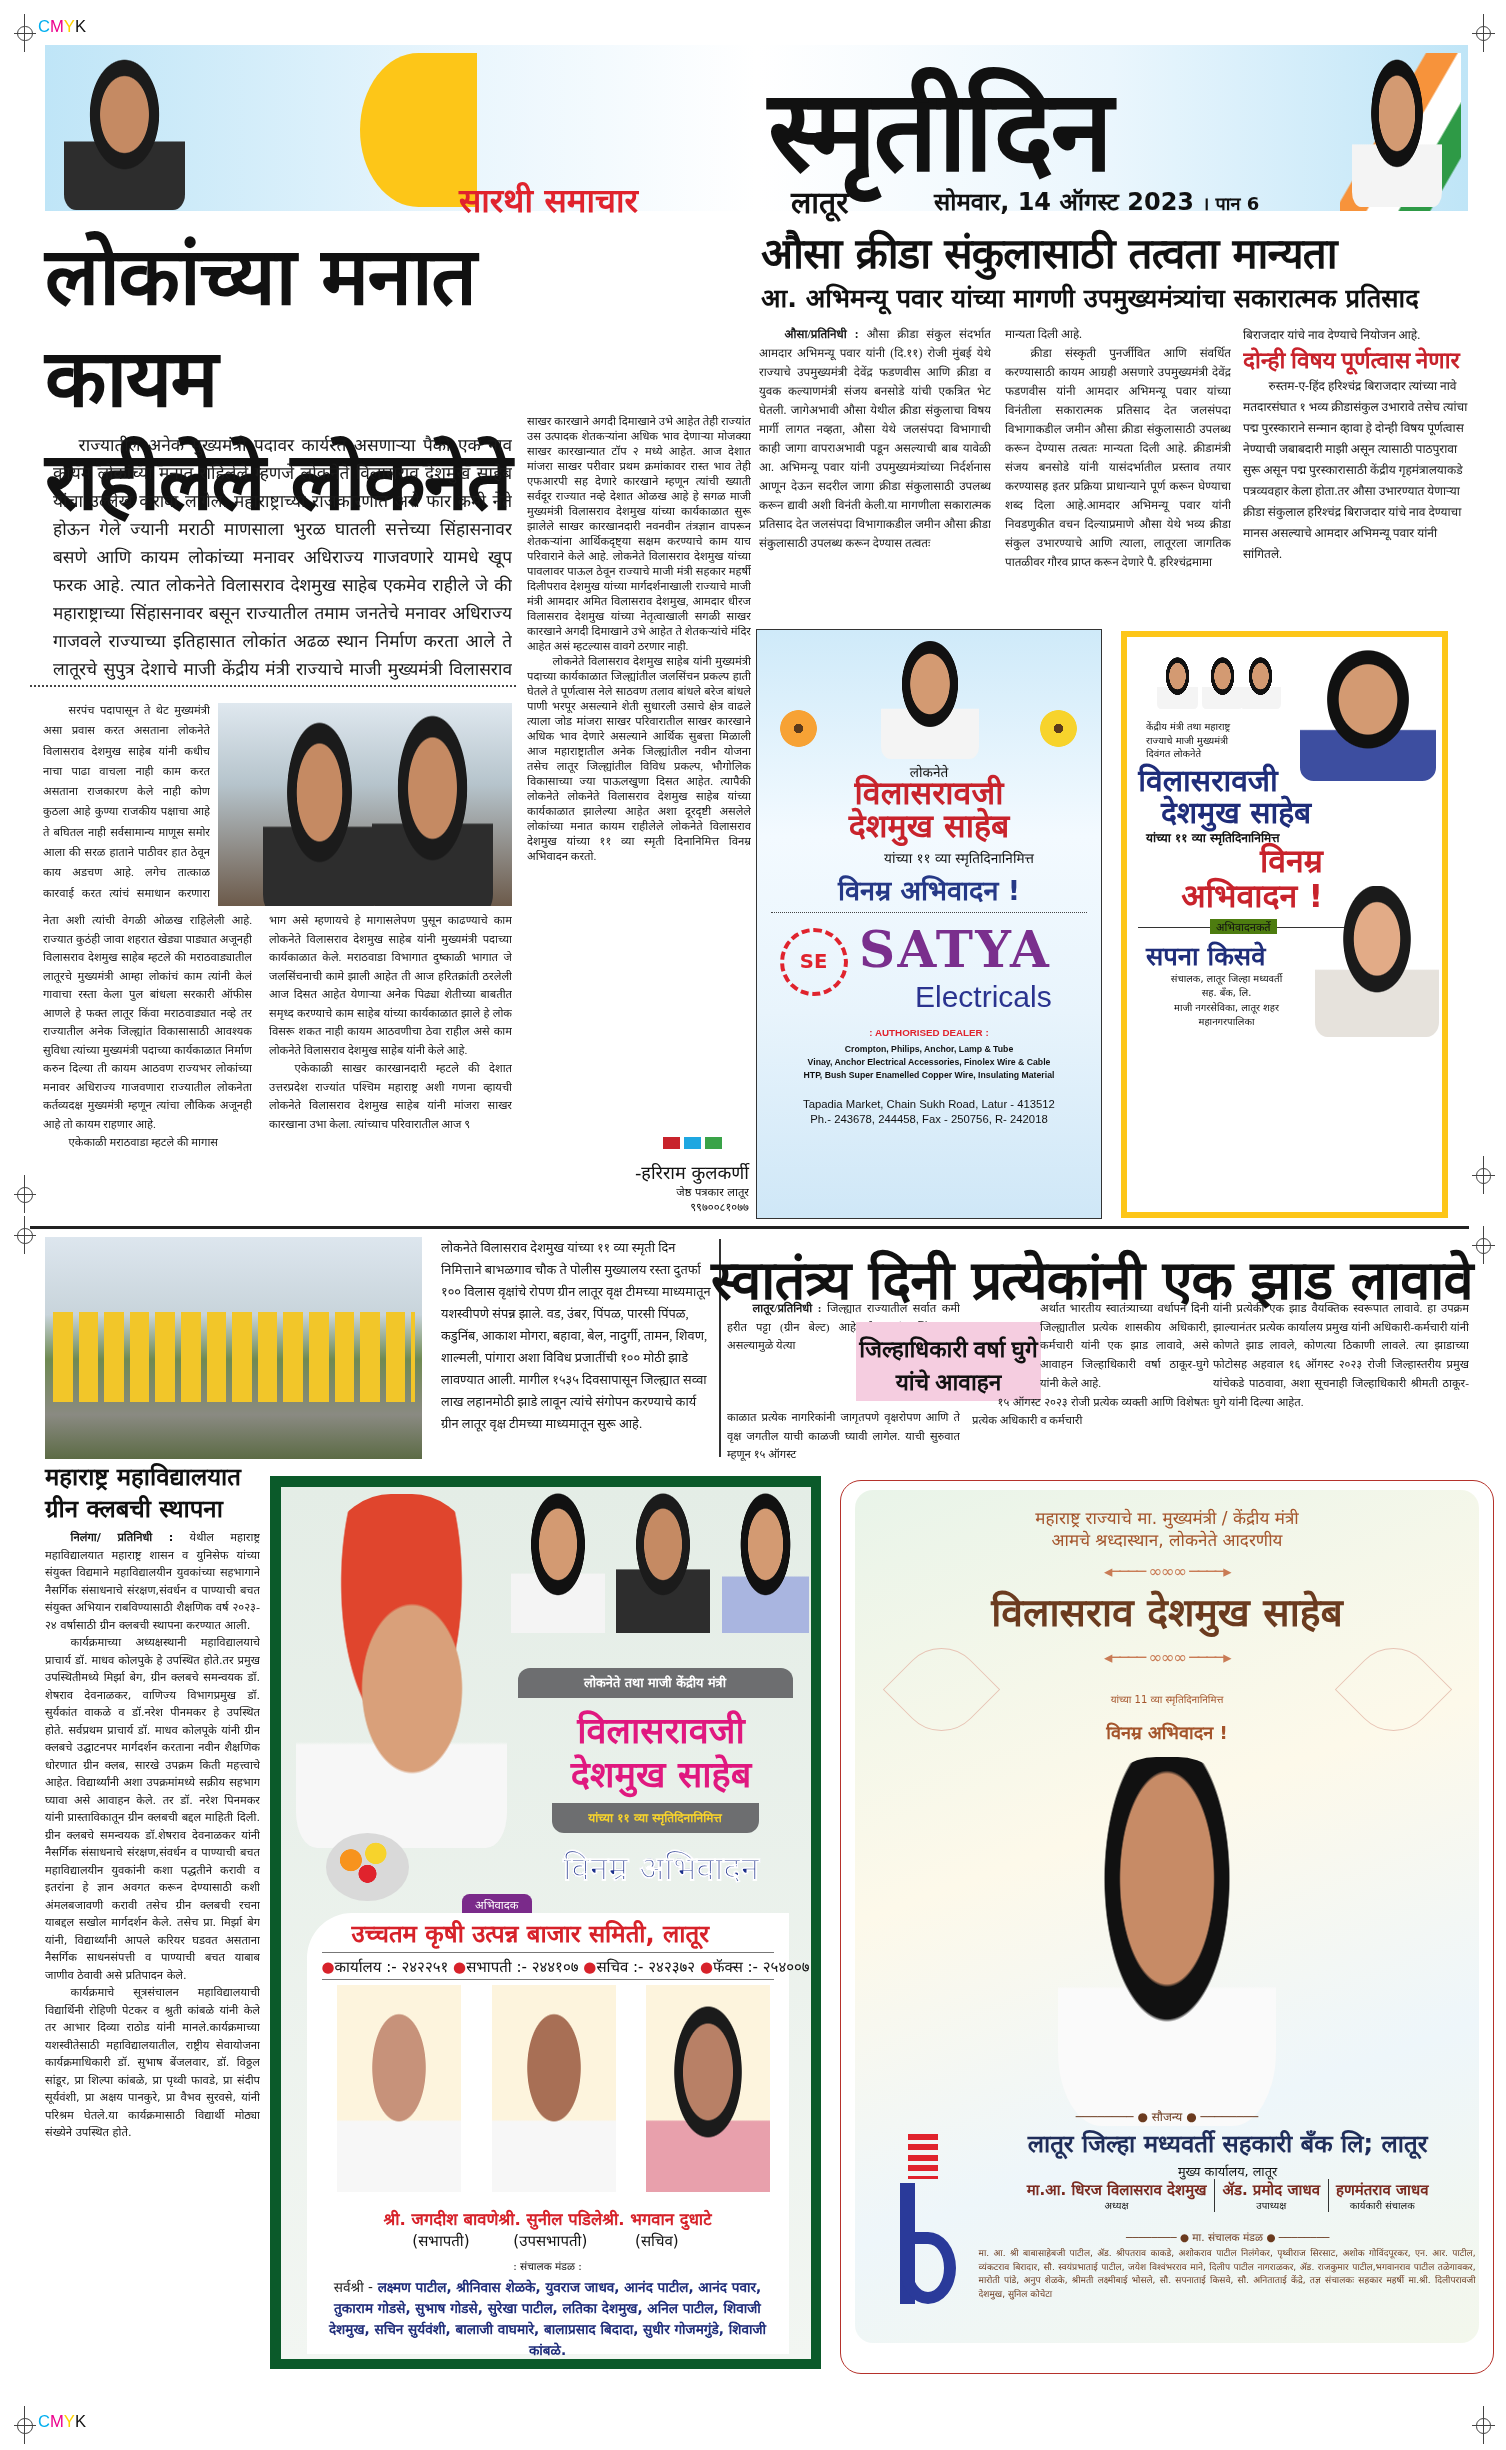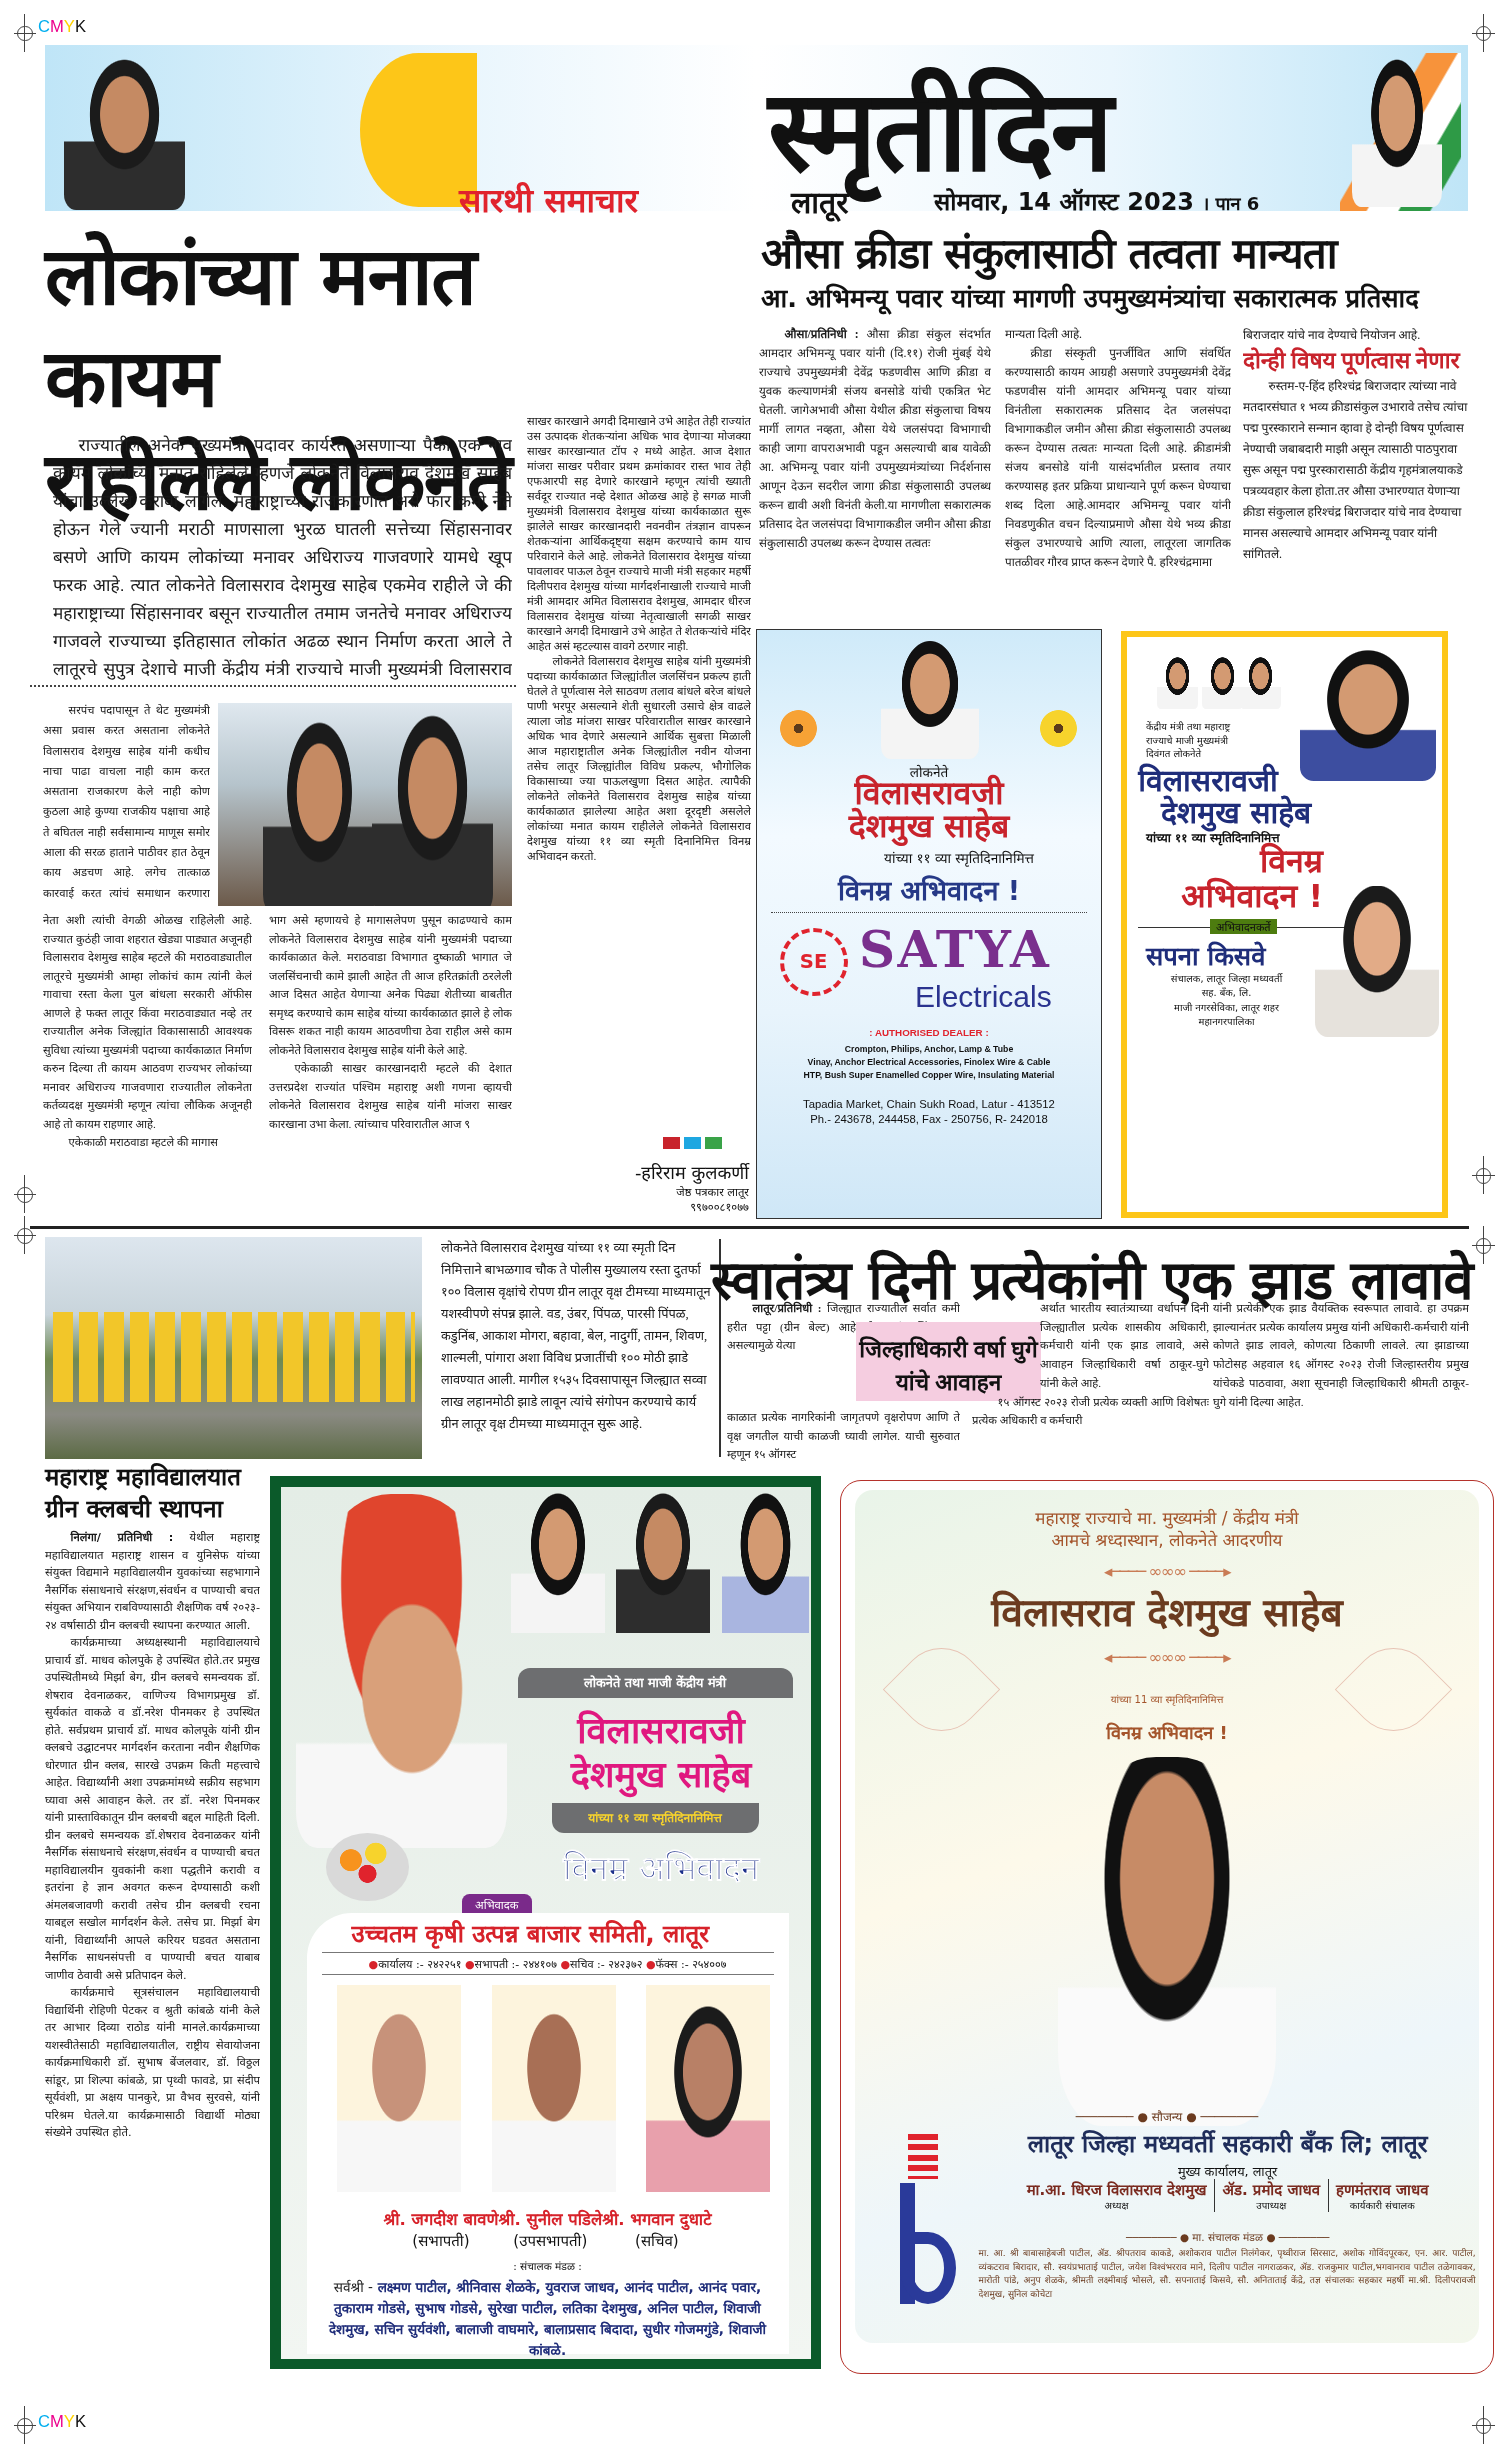--- a/index.html
+++ b/index.html
@@ -243,21 +243,21 @@
     <div class="portrait light" style="left:230px;top:3.8px;width:94px;height:143px;border-radius:0"></div>
     <div class="portrait" style="left:335px;top:3.8px;width:94px;height:143px;border-radius:0"></div>
     <div class="portrait light" style="left:441px;top:3.8px;width:87px;height:143px;border-radius:0;background:radial-gradient(ellipse at 50% 38%,#d39a72 0 28%,#111 29% 40%,transparent 41%),linear-gradient(180deg,transparent 60%,#a9b5e0 61%)"></div>
     <div class="pill" style="left:237px;top:181px;width:275px;height:30px;line-height:30px;font-size:12.8px;font-weight:bold">लोकनेते तथा माजी केंद्रीय मंत्री</div>
     <div class="abs" style="left:241px;top:222px;width:279px;text-align:center;font-size:36px;font-weight:bold;line-height:44px;color:#e0187f"><span>विलासरावजी</span><br><span>देशमुख साहेब</span></div>
     <div class="pill" style="left:271px;top:316px;width:207px;height:30px;line-height:30px;font-size:12px;font-weight:bold;color:#f7d32c;border-radius:0 0 12px 12px">यांच्या ११ व्या स्मृतिदिनानिमित्त</div>
     <div class="abs big-blue" style="left:241px;top:358px;width:279px;text-align:center;font-size:33px;color:#1b2f8a;-webkit-text-stroke:0.8px #fff">विनम्र अभिवादन</div>
     <div class="abs" style="left:181px;top:407px;background:#7a2a8a;color:#fff;padding:3px 13.6px;border-radius:7.5px 7.5px 0 0;font-size:11.3px">अभिवादक</div>
     <div class="abs" style="left:26px;top:426px;width:482px;height:441px;background:#fff;border-radius:45px 0 0 0">
       <div class="abs big-red" style="left:45px;top:3.8px;font-size:24px;white-space:nowrap;color:#d7222a">उच्चतम कृषी उत्पन्न बाजार समिती, लातूर</div>
-      <div class="abs" style="left:15px;top:39px;width:452px;border-top:1.5px solid #777;border-bottom:1.5px solid #777;font-size:11px;padding:3px 0;white-space:nowrap;text-align:center">
+      <div class="abs" style="left:15px;top:39px;width:452px;border-top:1.5px solid #777;border-bottom:1.5px solid #777;font-size:15px;padding:3px 0;white-space:nowrap;text-align:center">
         <span style="color:#d7222a">●</span><span>कार्यालय :-</span> <span>२४२२५१</span>
         <span style="color:#d7222a">●</span><span>सभापती :-</span> <span>२४४१०७</span>
         <span style="color:#d7222a">●</span><span>सचिव :-</span> <span>२४२३७२</span>
         <span style="color:#d7222a">●</span><span>फॅक्स :-</span> <span>२५४००७</span>
       </div>
       <div class="portrait light" style="left:30px;top:72px;width:124px;height:207px;border-radius:0;background:radial-gradient(ellipse at 50% 40%,#c7927a 0 30%,transparent 31%),linear-gradient(180deg,#fdf4dd 0 65%,#f7f7f7 66%)"></div>
       <div class="portrait light" style="left:185px;top:72px;width:124px;height:207px;border-radius:0;background:radial-gradient(ellipse at 50% 40%,#a86f55 0 30%,transparent 31%),linear-gradient(180deg,#fdf4dd 0 65%,#f7f7f7 66%)"></div>
       <div class="portrait" style="left:339px;top:72px;width:124px;height:207px;border-radius:0;background:radial-gradient(ellipse at 50% 42%,#b88066 0 28%,#1b1b1b 29% 38%,transparent 39%),linear-gradient(180deg,#fdf4dd 0 65%,#e8a0ac 66%)"></div>
       <div class="abs" style="left:0;top:294px;width:482px;display:flex;justify-content:center;text-align:center">
         <div>

